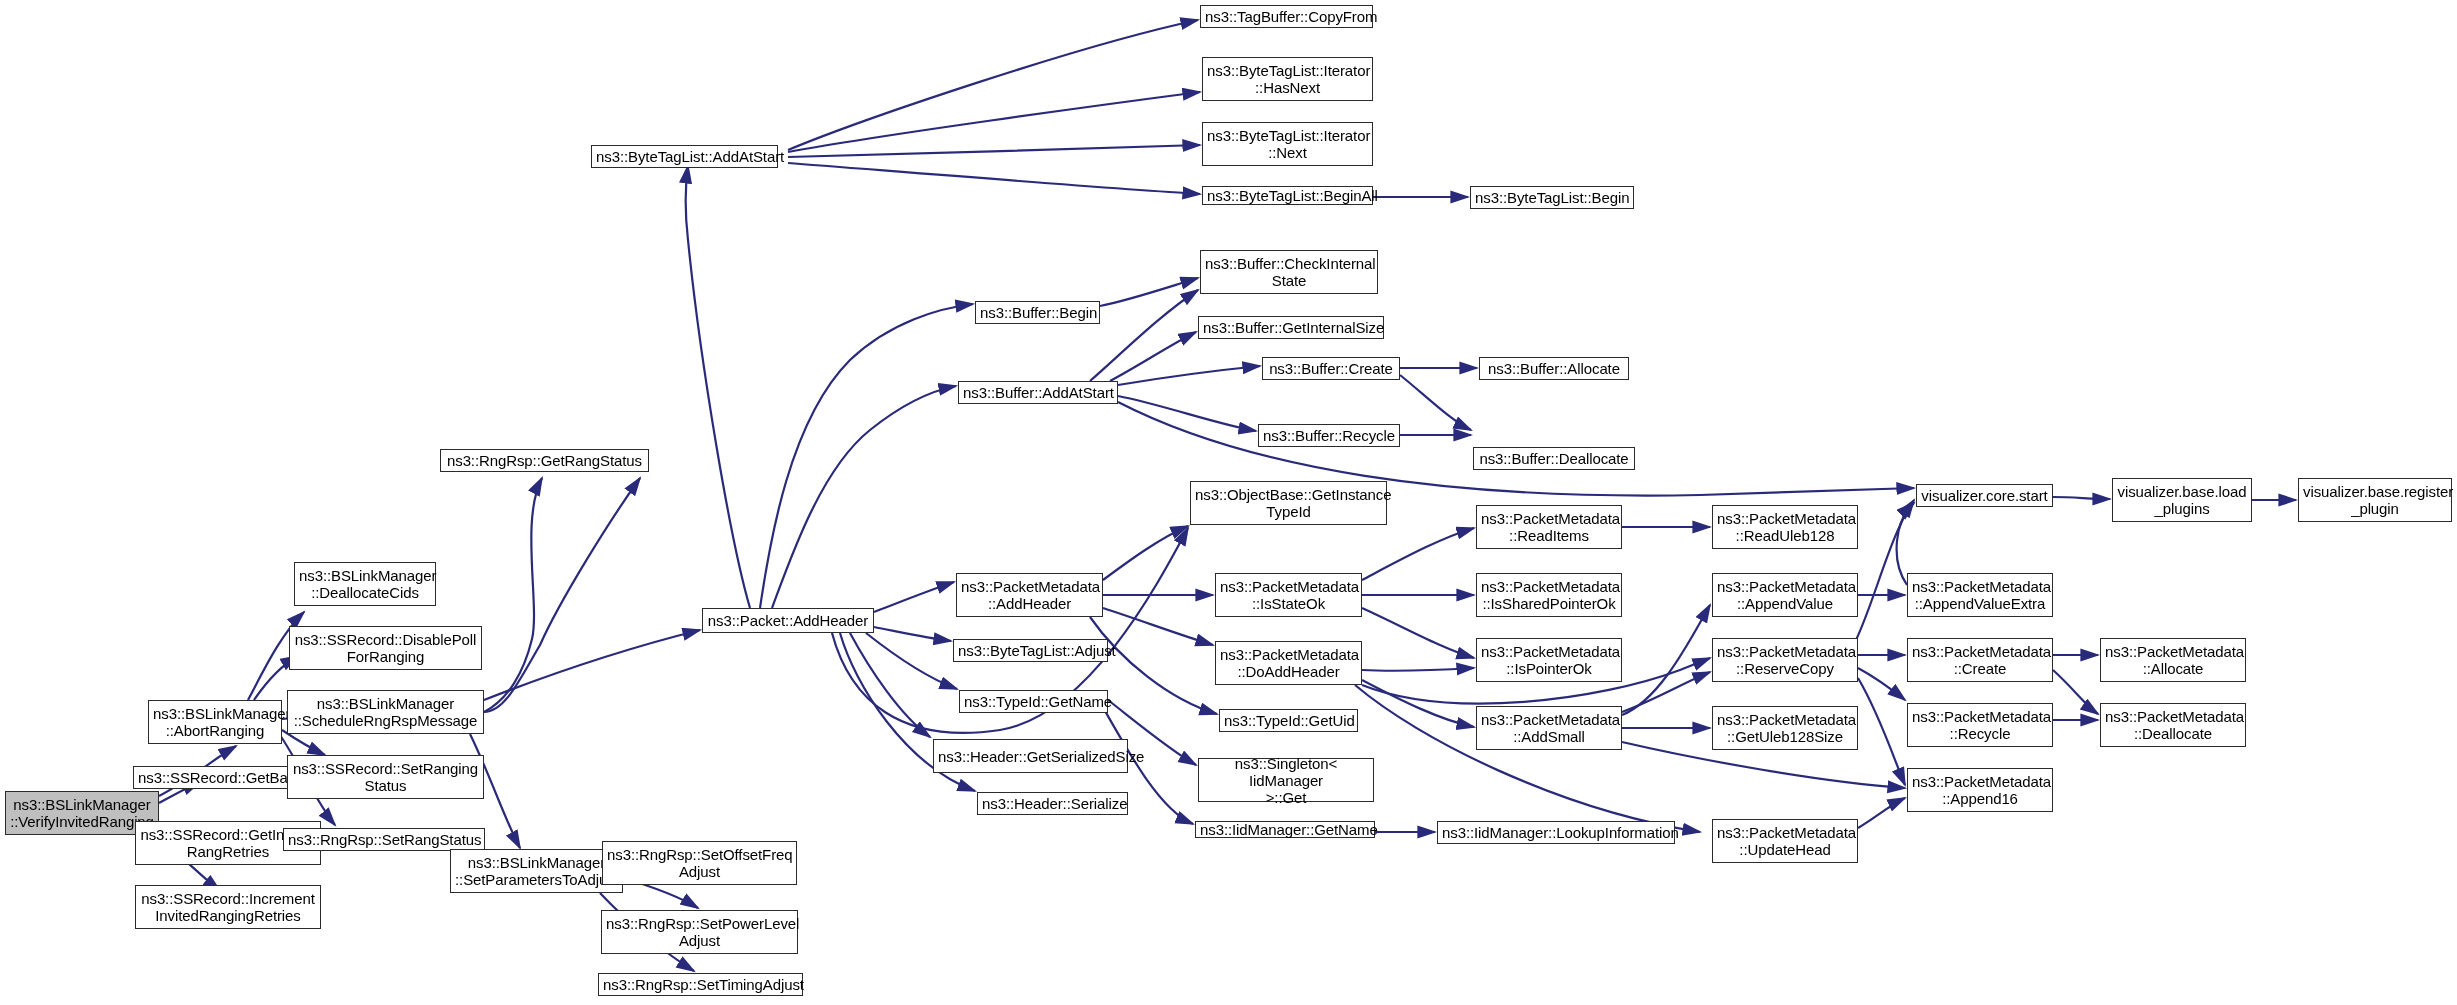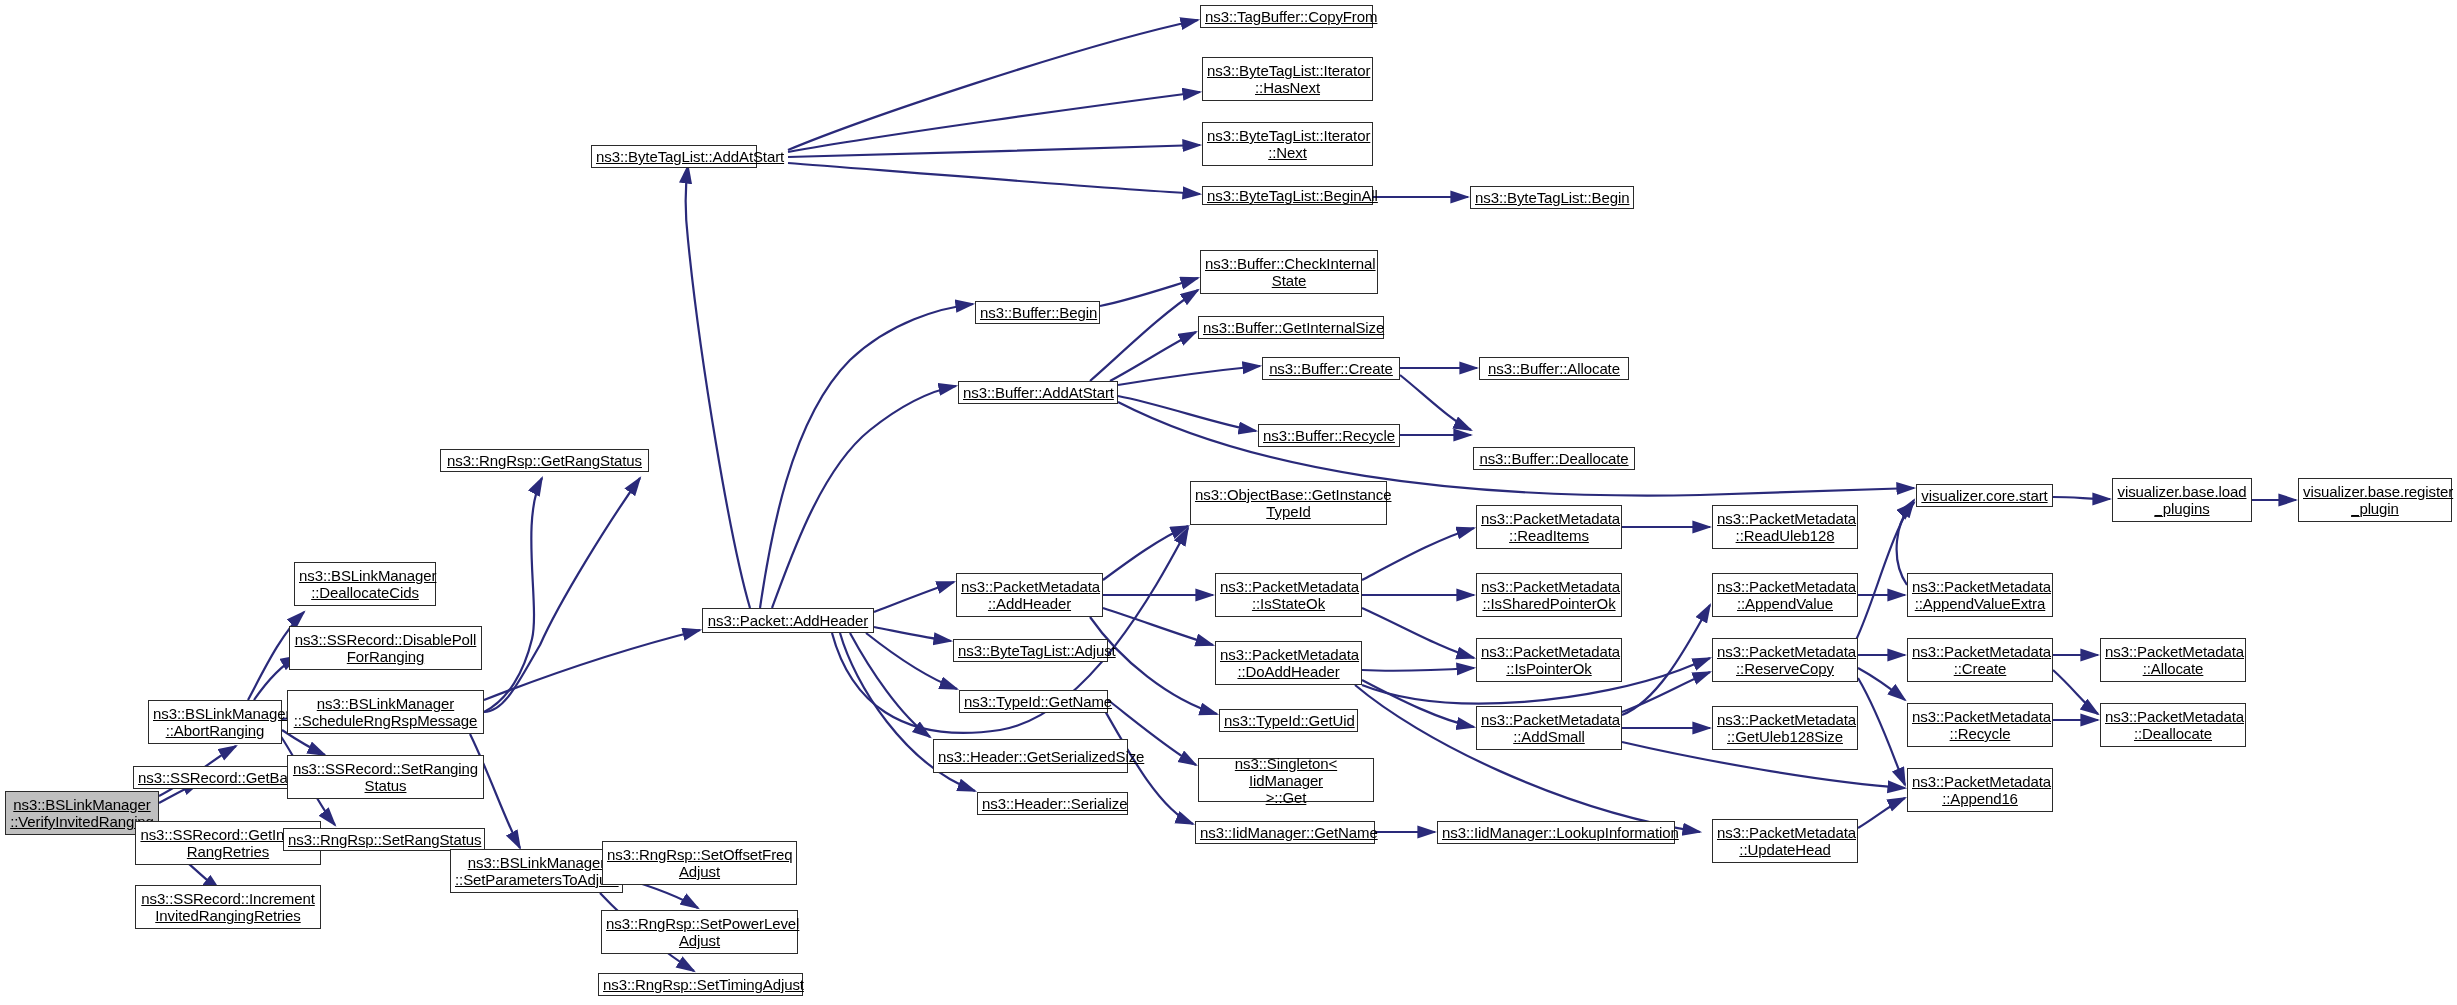--- a/index.html
+++ b/index.html
@@ -36,21 +36,21 @@
     justify-content: center;
     text-align: center;
     padding: 0 4px;
     white-space: pre-line;
     letter-spacing: -0.1px;
   }
   .node.current {
     background: #bfbfbf;
     border-color: #2b2b2b;
   }
-  .node span { display: block; width: 100%; text-decoration: underline; }
+  .node span { display: block; width: 100%; }
 </style>
 </head>
 <body>
 
 <div id="canvas">
   <svg id="edges" viewBox="0 0 2457 1005">
     <defs>
       <marker id="arrow" markerWidth="9" markerHeight="9" refX="8" refY="3" orient="auto" markerUnits="strokeWidth">
         <path d="M0,0 L0,6 L9,3 z" fill="#2a2a7a"></path>
       </marker>
@@ -149,21 +149,21 @@
       <div class="node" style="left: 283px; top: 828px; width: 202px; height: 23px;"><span>ns3::RngRsp::SetRangStatus</span></div>
       <div class="node" style="left: 450px; top: 849px; width: 173px; height: 44px;"><span>ns3::BSLinkManager
 ::SetParametersToAdjust</span></div>
       <div class="node" style="left: 440px; top: 449px; width: 209px; height: 23px;"><span>ns3::RngRsp::GetRangStatus</span></div>
       <div class="node" style="left: 702px; top: 608px; width: 172px; height: 25px;"><span>ns3::Packet::AddHeader</span></div>
       <div class="node" style="left: 602px; top: 841px; width: 195px; height: 44px;"><span>ns3::RngRsp::SetOffsetFreq
 Adjust</span></div>
       <div class="node" style="left: 601px; top: 910px; width: 197px; height: 44px;"><span>ns3::RngRsp::SetPowerLevel
 Adjust</span></div>
       <div class="node" style="left: 598px; top: 973px; width: 205px; height: 23px;"><span>ns3::RngRsp::SetTimingAdjust</span></div>
-      <div class="node" style="left: 591px; top: 145px; width: 166px; height: 23px;"><span>ns3::ByteTagList::AddAtStart</span></div>
+      <div class="node" style="left: 591px; top: 145px; width: 187px; height: 23px;"><span>ns3::ByteTagList::AddAtStart</span></div>
       <div class="node" style="left: 975px; top: 301px; width: 125px; height: 23px;"><span>ns3::Buffer::Begin</span></div>
       <div class="node" style="left: 958px; top: 381px; width: 160px; height: 23px;"><span>ns3::Buffer::AddAtStart</span></div>
       <div class="node" style="left: 1200px; top: 5px; width: 173px; height: 23px;"><span>ns3::TagBuffer::CopyFrom</span></div>
       <div class="node" style="left: 1202px; top: 57px; width: 171px; height: 44px;"><span>ns3::ByteTagList::Iterator
 ::HasNext</span></div>
       <div class="node" style="left: 1202px; top: 122px; width: 171px; height: 44px;"><span>ns3::ByteTagList::Iterator
 ::Next</span></div>
       <div class="node" style="left: 1202px; top: 186px; width: 171px; height: 19px;"><span>ns3::ByteTagList::BeginAll</span></div>
       <div class="node" style="left: 1470px; top: 186px; width: 164px; height: 23px;"><span>ns3::ByteTagList::Begin</span></div>
       <div class="node" style="left: 1200px; top: 250px; width: 178px; height: 44px;"><span>ns3::Buffer::CheckInternal
@@ -181,21 +181,21 @@
       <div class="node" style="left: 959px; top: 690px; width: 149px; height: 23px;"><span>ns3::TypeId::GetName</span></div>
       <div class="node" style="left: 933px; top: 739px; width: 195px; height: 34px;"><span>ns3::Header::GetSerializedSize</span></div>
       <div class="node" style="left: 977px; top: 792px; width: 151px; height: 23px;"><span>ns3::Header::Serialize</span></div>
       <div class="node" style="left: 1215px; top: 573px; width: 147px; height: 44px;"><span>ns3::PacketMetadata
 ::IsStateOk</span></div>
       <div class="node" style="left: 1215px; top: 641px; width: 147px; height: 44px;"><span>ns3::PacketMetadata
 ::DoAddHeader</span></div>
       <div class="node" style="left: 1219px; top: 709px; width: 139px; height: 23px;"><span>ns3::TypeId::GetUid</span></div>
       <div class="node" style="left: 1198px; top: 758px; width: 176px; height: 44px;"><span>ns3::Singleton&lt; IidManager
 &gt;::Get</span></div>
-      <div class="node" style="left: 1195px; top: 821px; width: 180px; height: 23px;"><span>ns3::IidManager::GetName</span></div>
+      <div class="node" style="left: 1195px; top: 821px; width: 180px; height: 17px;"><span>ns3::IidManager::GetName</span></div>
       <div class="node" style="left: 1437px; top: 821px; width: 238px; height: 23px;"><span>ns3::IidManager::LookupInformation</span></div>
       <div class="node" style="left: 1476px; top: 505px; width: 146px; height: 44px;"><span>ns3::PacketMetadata
 ::ReadItems</span></div>
       <div class="node" style="left: 1476px; top: 573px; width: 146px; height: 44px;"><span>ns3::PacketMetadata
 ::IsSharedPointerOk</span></div>
       <div class="node" style="left: 1476px; top: 638px; width: 146px; height: 44px;"><span>ns3::PacketMetadata
 ::IsPointerOk</span></div>
       <div class="node" style="left: 1476px; top: 706px; width: 146px; height: 44px;"><span>ns3::PacketMetadata
 ::AddSmall</span></div>
       <div class="node" style="left: 1712px; top: 505px; width: 146px; height: 44px;"><span>ns3::PacketMetadata

